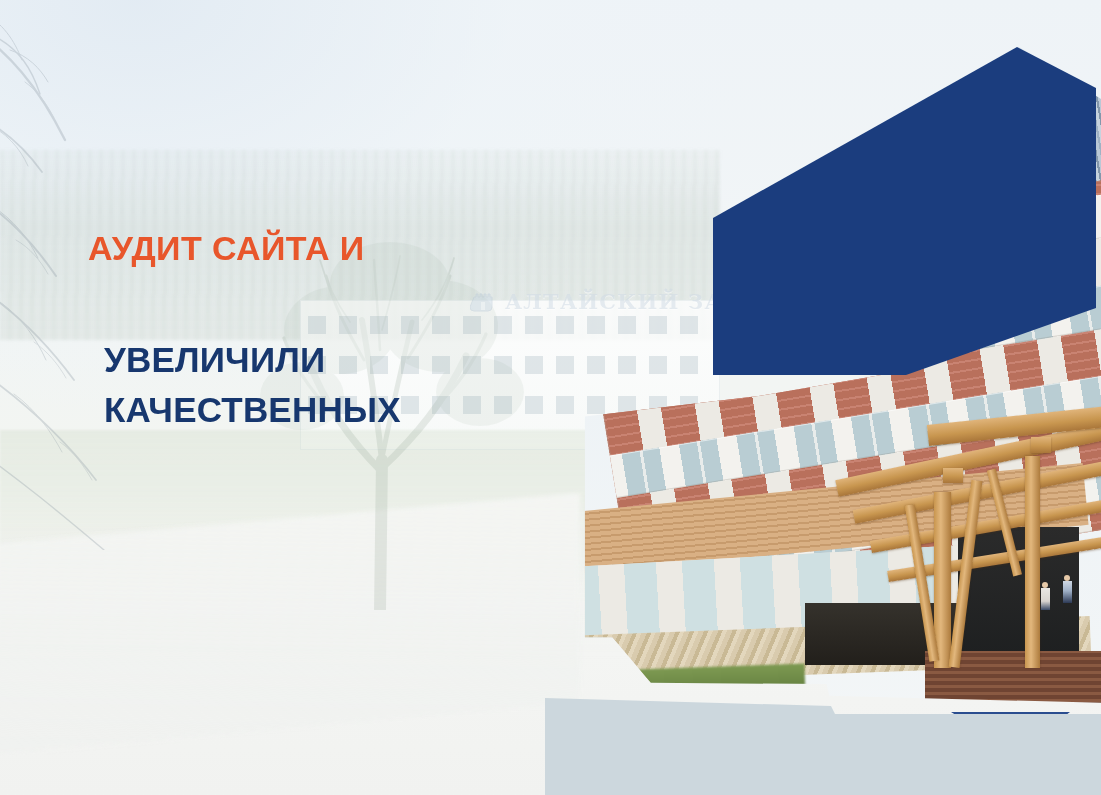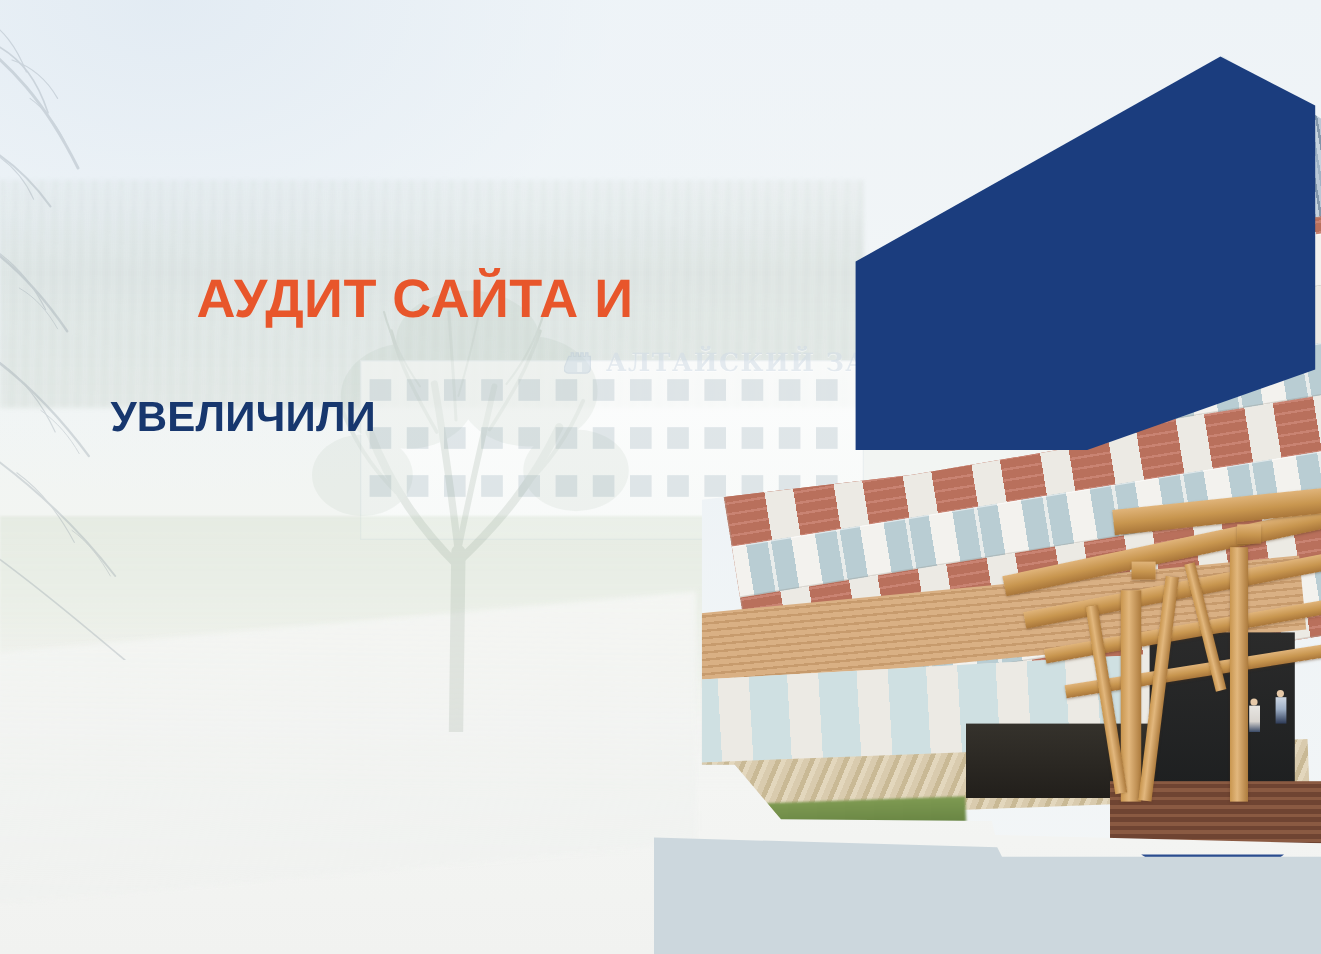--- a/index.html
+++ b/index.html
@@ -273,30 +273,29 @@
   }
 
   
   .copy {
     position: absolute;
     left: 88px; top: 222px;
     width: 440px;
   }
   .headline {
     margin: 0;
-    font-size: 45px;
+    font-size: 34px;
     line-height: 53px;
     font-weight: bold;
     letter-spacing: .4px;
     color: #e8562b;
     text-transform: uppercase;
-    text-align: right;
   }
   .subline {
-    margin: 4px;
+    margin: 16px;
     padding-top: 44px;
     font-size: 35px;
     line-height: 50px;
     font-weight: bold;
     letter-spacing: .2px;
     color: #17376e;
     text-transform: uppercase;
   }
   .headline span, .subline span { display: block; white-space: nowrap; }
 </style>
@@ -479,16 +478,17 @@
   <svg class="bottom-band" viewBox="0 0 556 119" preserveAspectRatio="none">
     <polygon points="0,22 286,30 290,38 556,38 556,119 0,119" fill="#ccd7dd"></polygon>
   </svg>
 
   <div class="copy">
     <h1 class="headline">
       <span>АУДИТ САЙТА И</span>
     </h1>
     <h2 class="subline">
       <span>УВЕЛИЧИЛИ</span>
+      <span>КАЧЕСТВЕННЫХ</span>
     </h2>
   </div>
 
 </div>
 
 </body></html>

